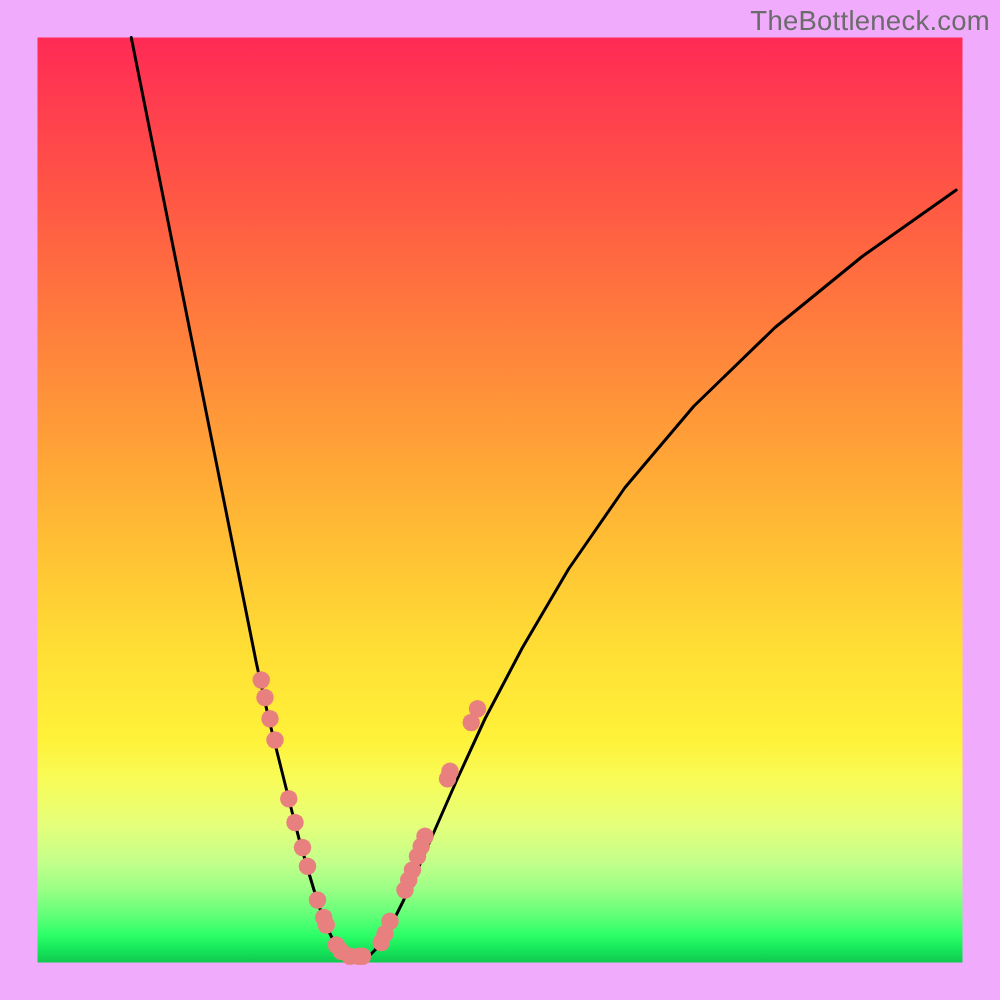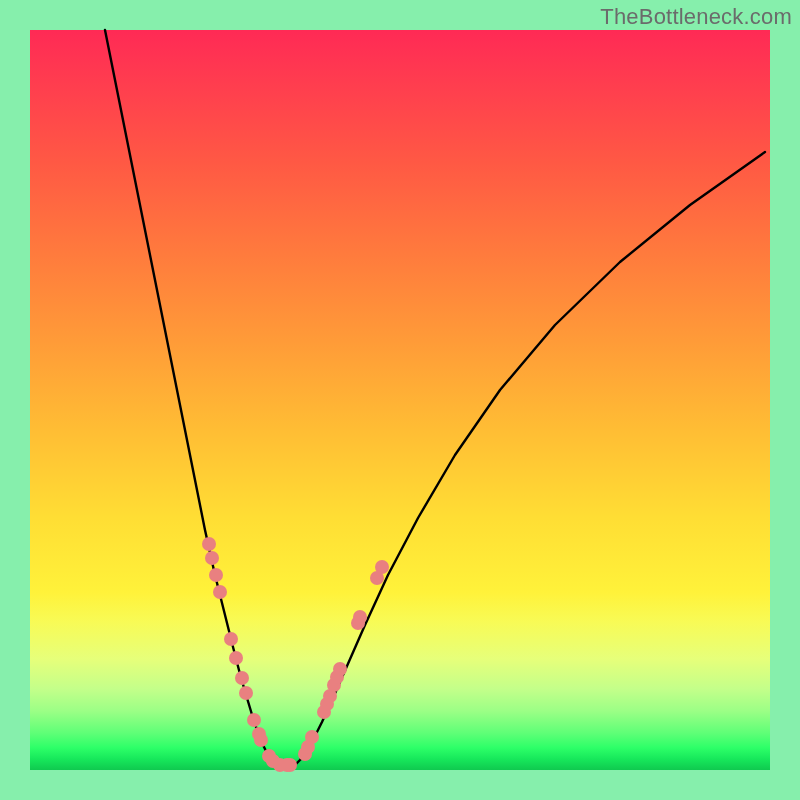--- a/index.html
+++ b/index.html
@@ -8,21 +8,21 @@
     width: 800px;
     height: 800px;
     background: #000;
     overflow: hidden;
     font-family: Arial, Helvetica, sans-serif;
   }
   .frame {
     position: absolute;
     left: 0; top: 0;
     width: 800px; height: 800px;
-    background: #86efac;
+    background: #f0abfc;
   }
   .plot-area {
     position: absolute;
     left: 30px;
     top: 30px;
     width: 740px;
     height: 740px;
     
     background: linear-gradient(
       to bottom,

